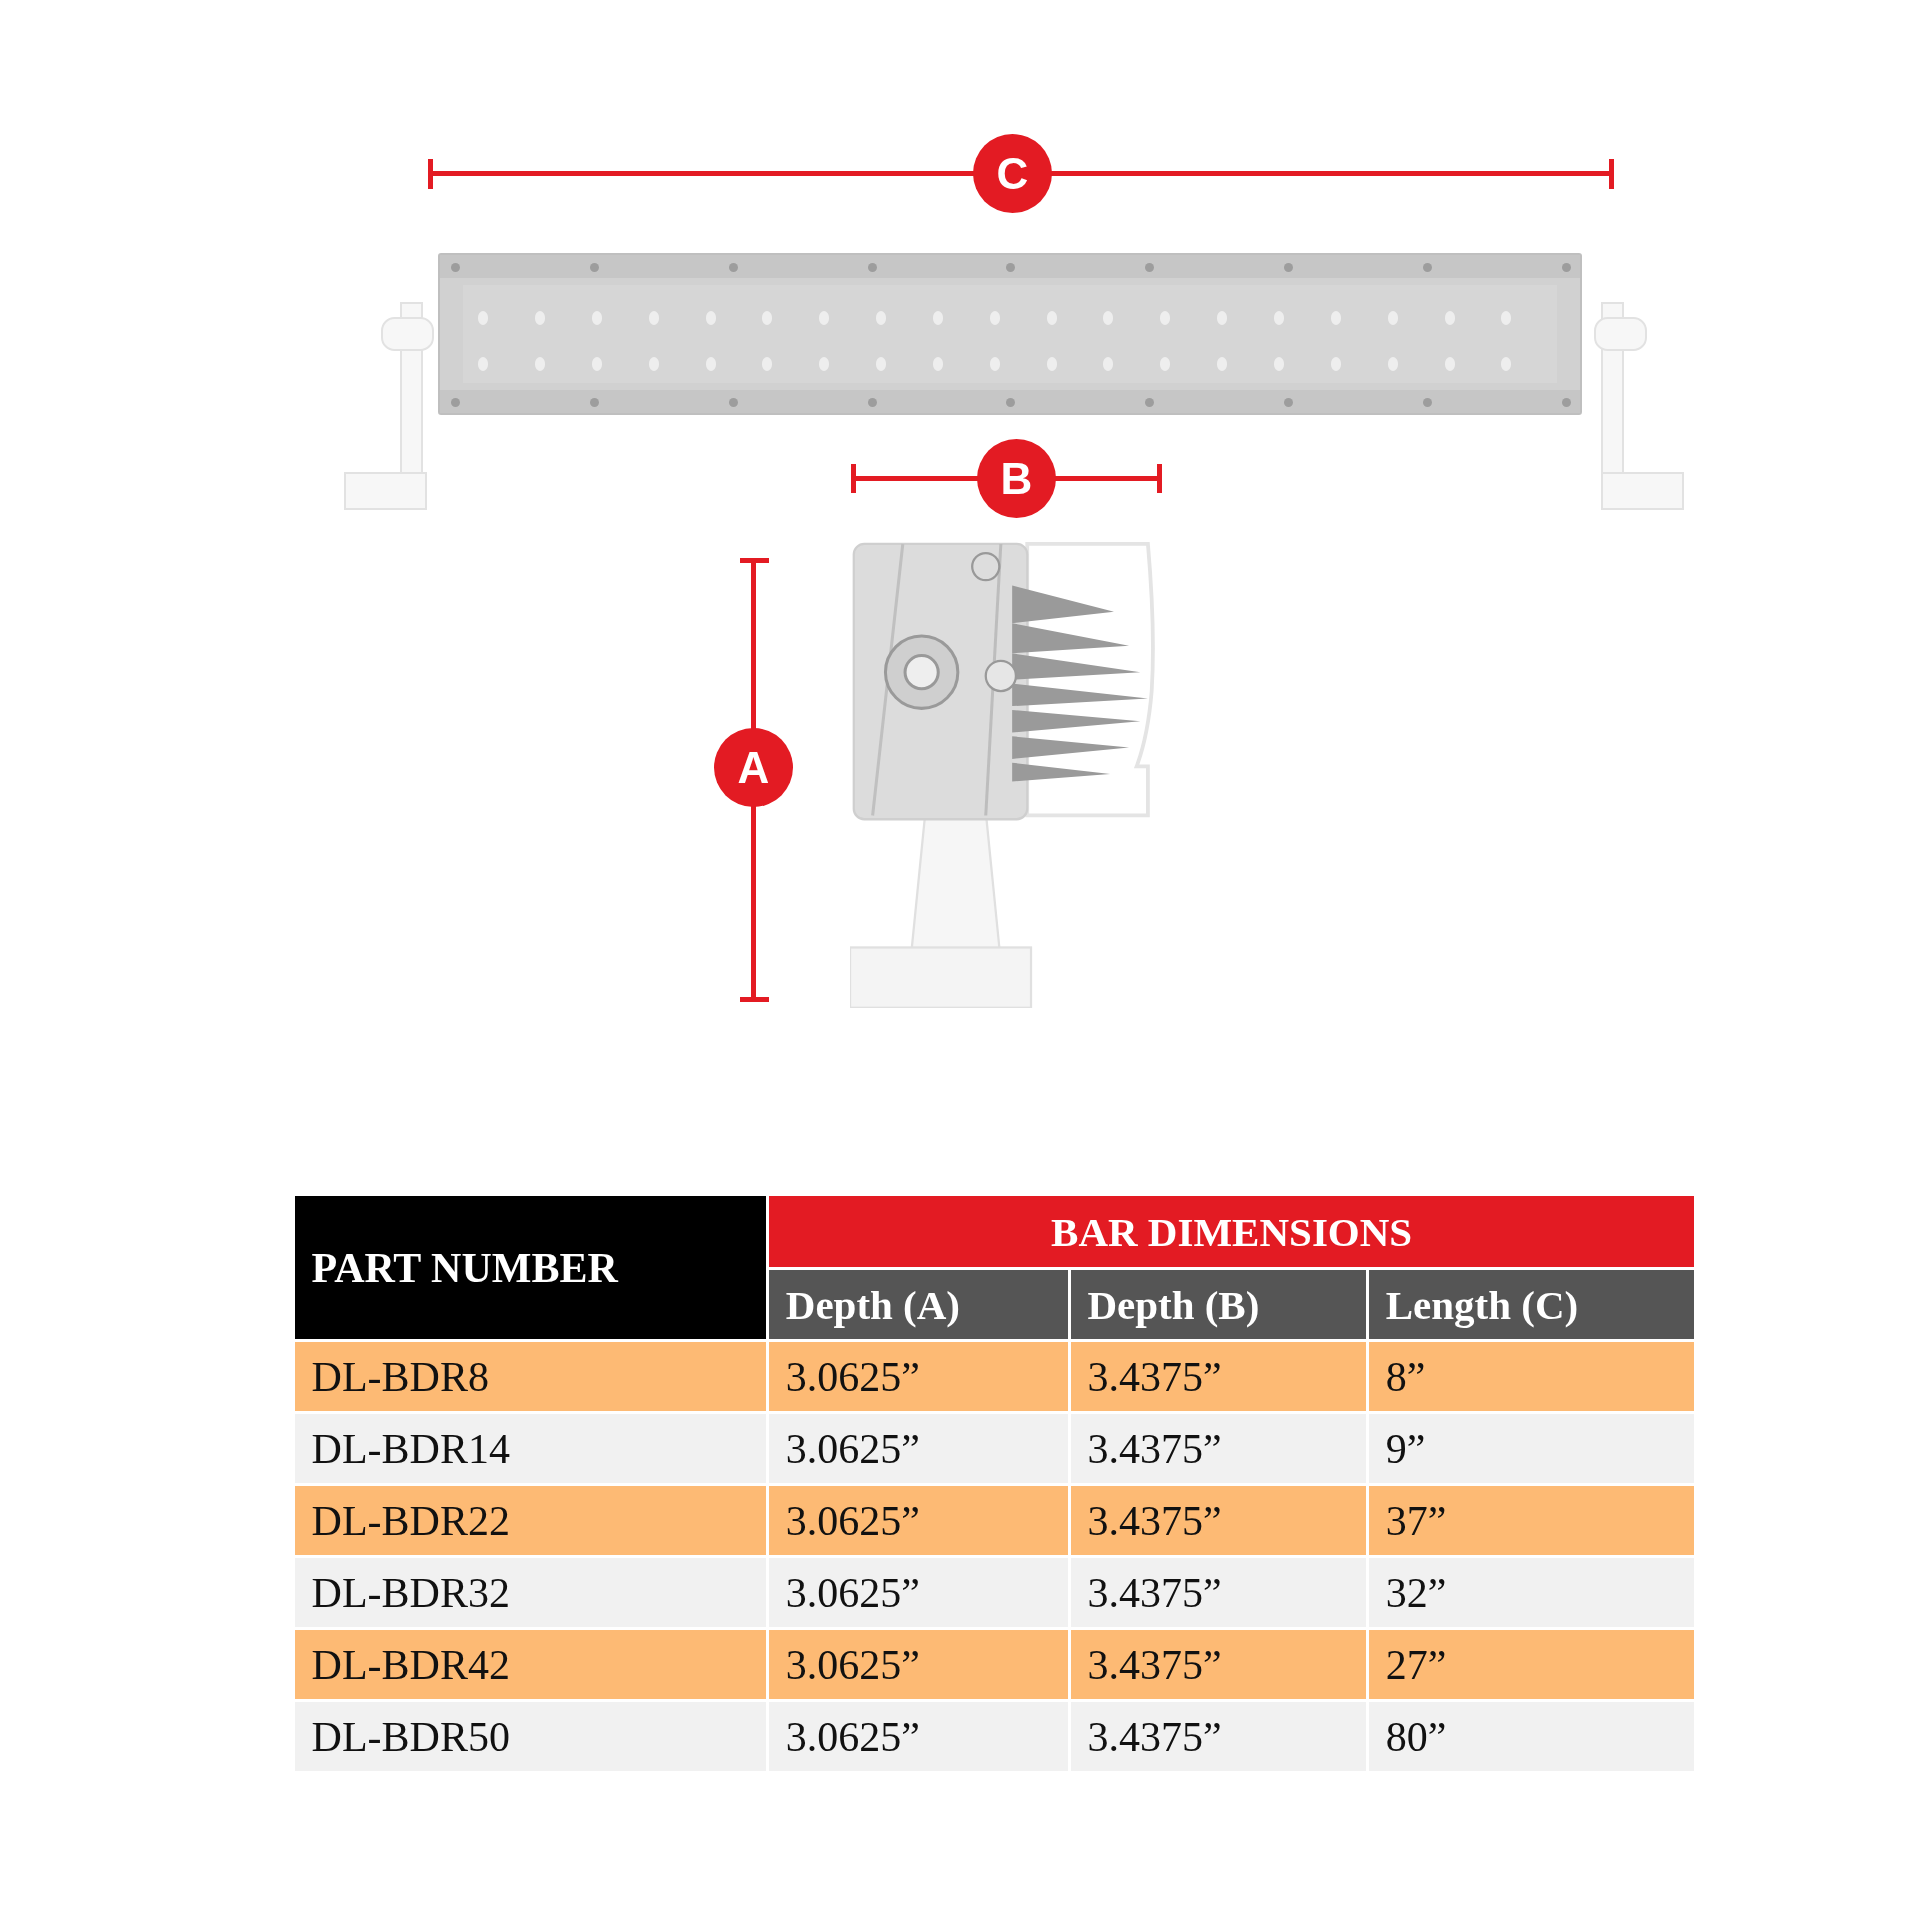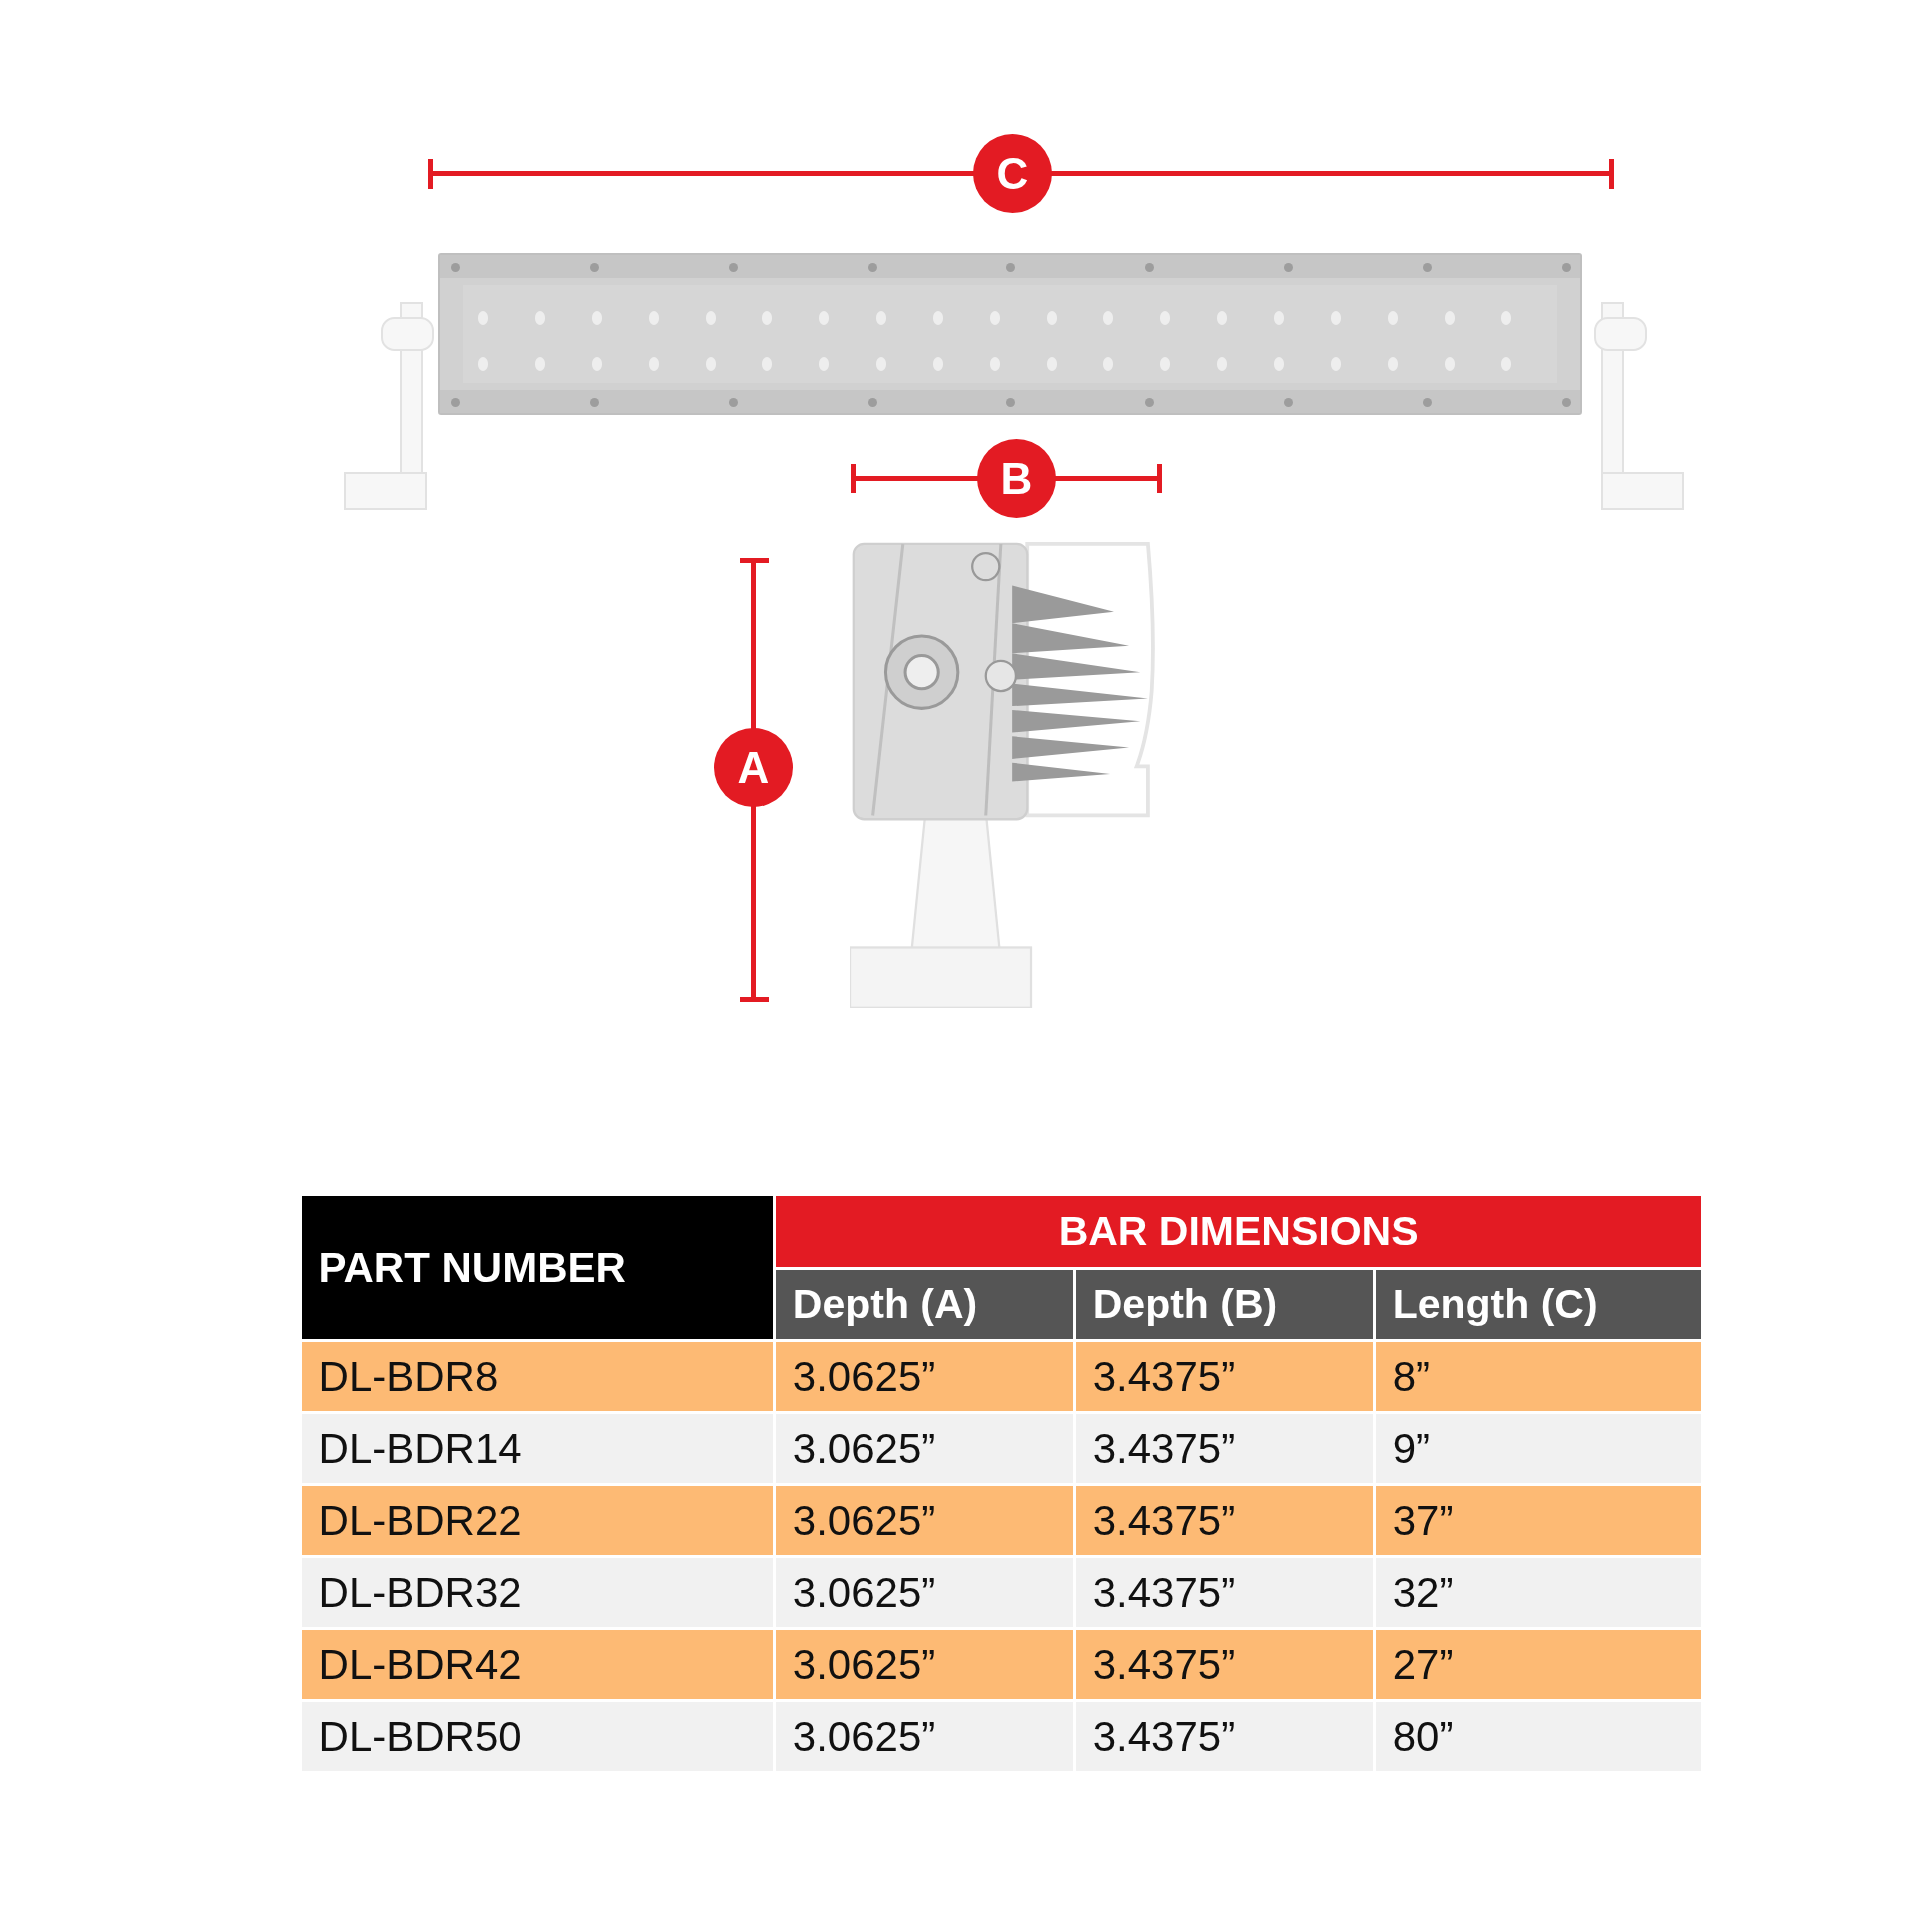--- a/index.html
+++ b/index.html
@@ -7,21 +7,21 @@
   .dim-line{position:absolute;background:#e31b23;}
   .tick{position:absolute;background:#e31b23;}
   .badge{position:absolute;width:79px;height:79px;border-radius:50%;background:#e31b23;color:#fff;font-weight:bold;font-size:44px;display:flex;align-items:center;justify-content:center;}
   .bar-body{position:absolute;left:438px;top:253px;width:1144px;height:162px;background:#c9c9c9;border:2.3px solid #b5b5b5;box-sizing:border-box;border-radius:3px;opacity:.85}
   .bar-rail{position:absolute;left:0;right:0;height:22.7px;background:#bdbdbd;}
   .bar-lens{position:absolute;left:22.7px;right:22.7px;top:30px;bottom:30px;background:#cfcfcf;}
   .led{position:absolute;width:10.6px;height:13.6px;border-radius:50%;background:#ececec;}
   .screw{position:absolute;width:9px;height:9px;border-radius:50%;background:#8d8d8d;}
   .bracket{position:absolute;border:2.3px solid #e2e2e2;background:#f7f7f7;box-sizing:border-box;}
   .side-view{position:absolute;left:850px;top:540px;width:313px;height:468px;}
-  table.dims{position:absolute;left:302px;top:1193px;width:1405px;border-collapse:separate;border-spacing:3px 3px;margin-left:-3px;}
+  table.dims{position:absolute;left:295px;top:1193px;width:1405px;border-collapse:separate;border-spacing:3px 3px;margin-left:-3px;font-family:Liberation Serif, serif;}
   .th-part{background:#000;color:#fff;font-weight:bold;font-size:42px;text-align:left;padding:0 16.6px;width:438px;}
   .th-group{background:#e31b23;color:#fff;font-weight:bold;font-size:41px;height:69px;text-align:center;}
   .th-sub{background:#555;color:#fff;font-weight:bold;font-size:41px;height:69px;text-align:left;padding:0 16.6px;}
   td{font-size:42px;color:#111;height:69px;padding:0 16.6px;}
   tr.odd td{background:#fdba74;}
   tr.even td{background:#f1f1f1;}
 </style>
 </head>
 <body>
 

